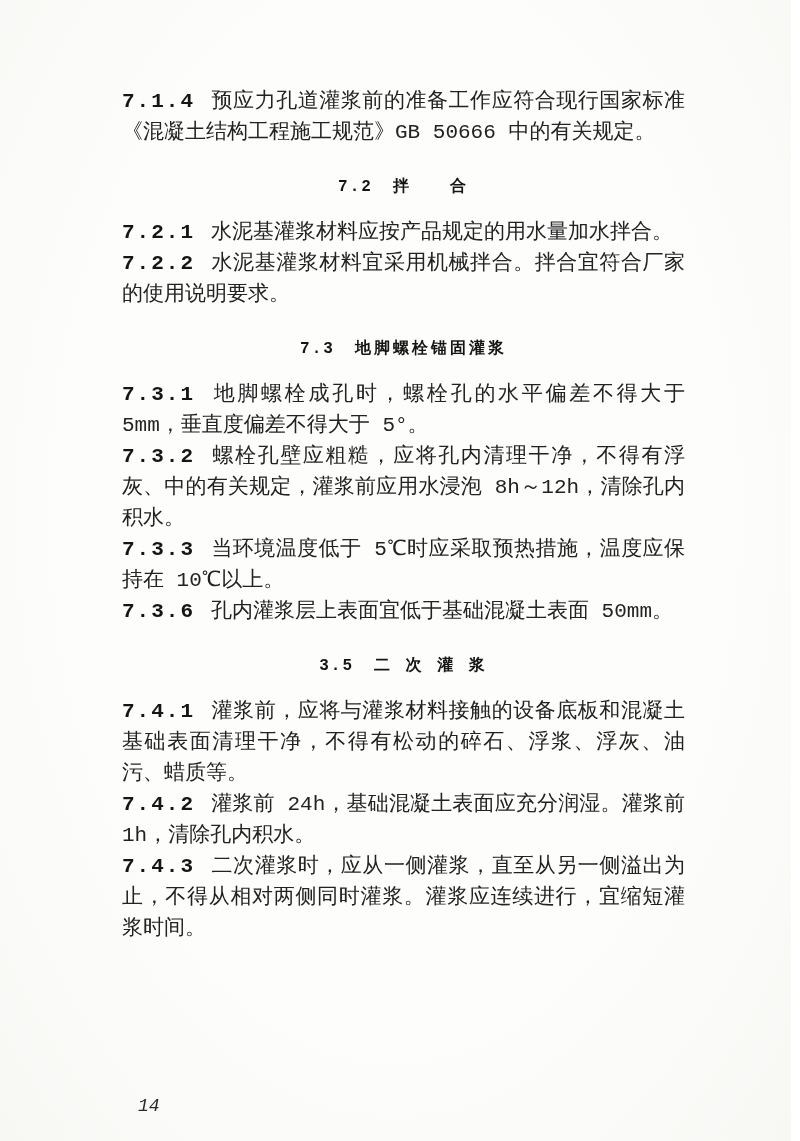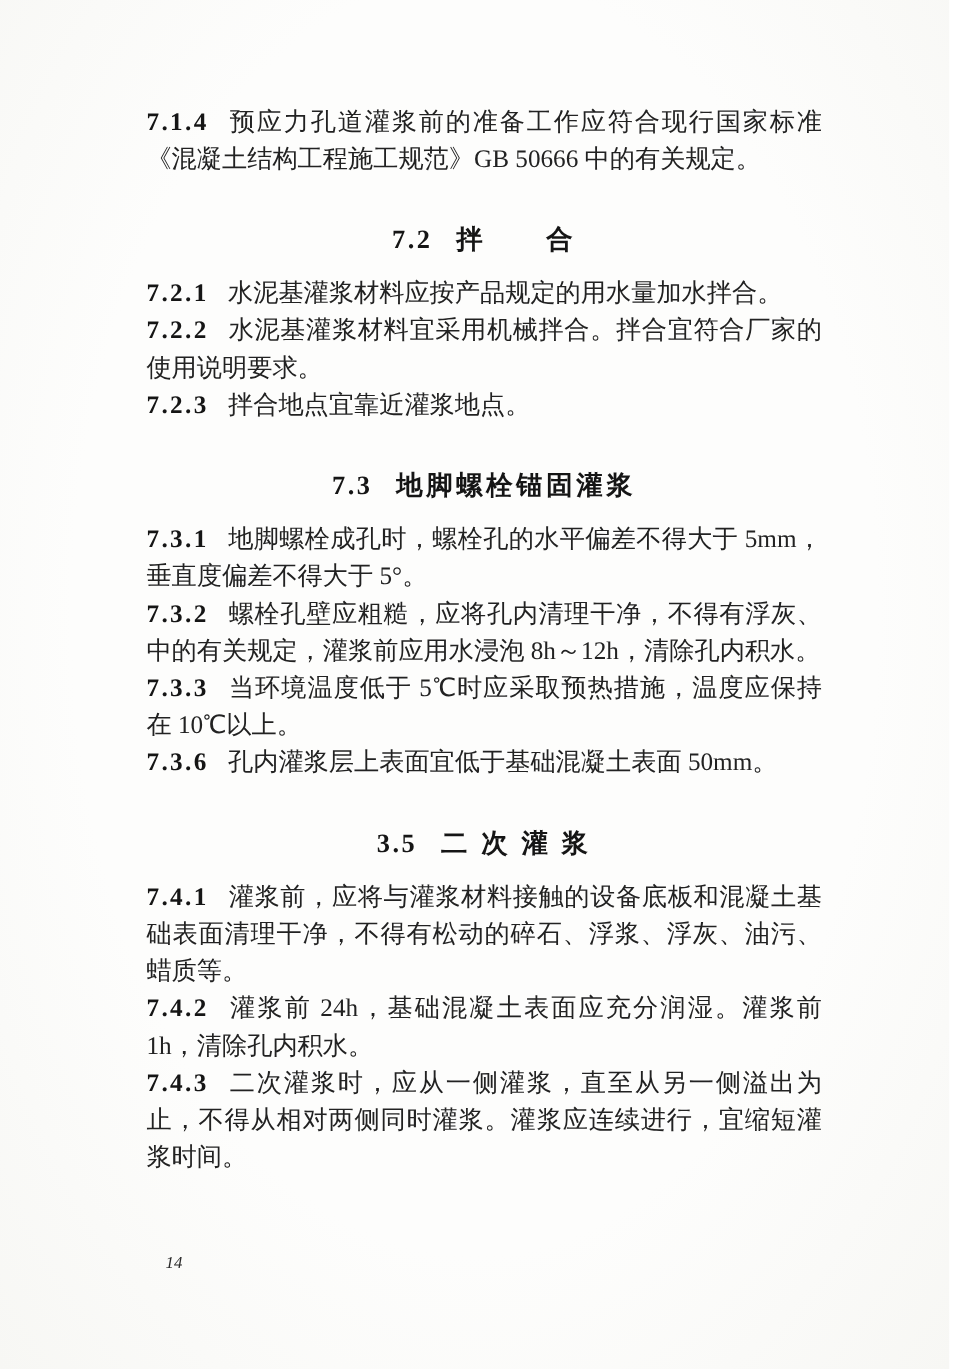--- a/index.html
+++ b/index.html
@@ -6,58 +6,58 @@
     margin: 0;
     padding: 0;
     background: #ffffff;
   }
   .doc-page {
     position: relative;
     width: 791px;
     height: 1141px;
     background: radial-gradient(ellipse at 50% 45%, #fdfdfc 60%, #f7f7f4 100%);
     overflow: hidden;
-    font-family: Liberation Serif, serif;
+    font-family: Liberation Mono, monospace;
     color: #222222;
   }
   .content {
     padding: 86px 106px 0 122px;
     font-size: 21px;
     line-height: 31px;
   }
   p.clause {
     margin: 0;
     text-align: justify;
   }
   p.clause .num {
     font-weight: bold;
     color: #151515;
     letter-spacing: 2px;
     margin-right: 16px;
   }
   h2.heading {
-    margin: 36px 0 14px 0;
+    margin: 24px 0 14px 0;
     text-align: center;
-    font-size: 22px;
+    font-size: 16px;
     font-weight: bold;
     color: #151515;
     line-height: 31px;
   }
   h2.heading .num {
     letter-spacing: 2px;
     margin-right: 20px;
   }
   h2.heading .title {
     letter-spacing: 3px;
   }
   .page-number {
     position: absolute;
     left: 138px;
-    top: 1046px;
-    font-size: 14px;
+    top: 1096px;
+    font-size: 18px;
     font-style: italic;
     color: #2a2a2a;
   }
 </style>
 </head>
 <body>
 
 <div class="doc-page">
   <div class="content">
 
@@ -70,23 +70,20 @@
     </h2>
 
     <p class="clause">
       <span class="num">7.2.1</span><span class="txt">水泥基灌浆材料应按产品规定的用水量加水拌合。</span>
     </p>
 
     <p class="clause">
       <span class="num">7.2.2</span><span class="txt">水泥基灌浆材料宜采用机械拌合。拌合宜符合厂家的使用说明要求。</span>
     </p>
 
-    <p class="clause">
-      <span class="num">7.2.3</span><span class="txt">拌合地点宜靠近灌浆地点。</span>
-    </p>
 
     <h2 class="heading">
       <span class="num">7.3</span><span class="title">地脚螺栓锚固灌浆</span>
     </h2>
 
     <p class="clause">
       <span class="num">7.3.1</span><span class="txt">地脚螺栓成孔时，螺栓孔的水平偏差不得大于 5mm，垂直度偏差不得大于 5°。</span>
     </p>
 
     <p class="clause">

